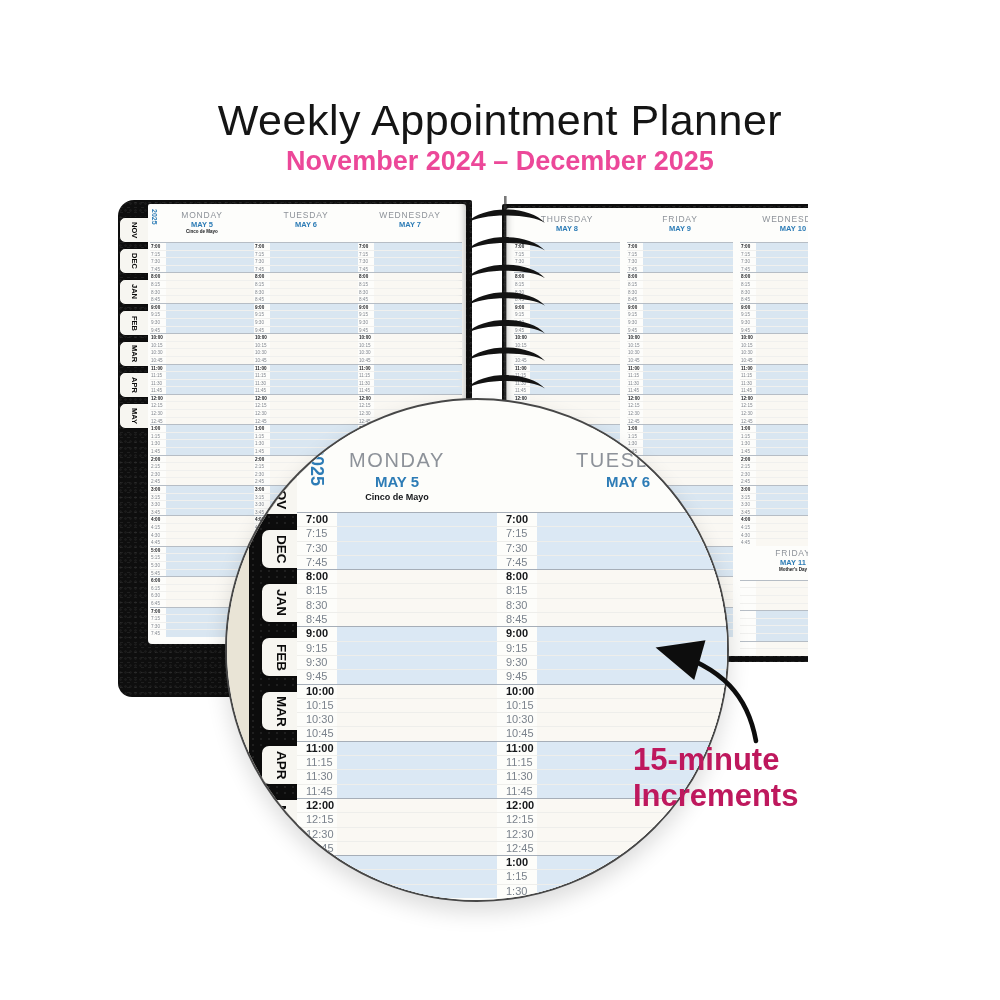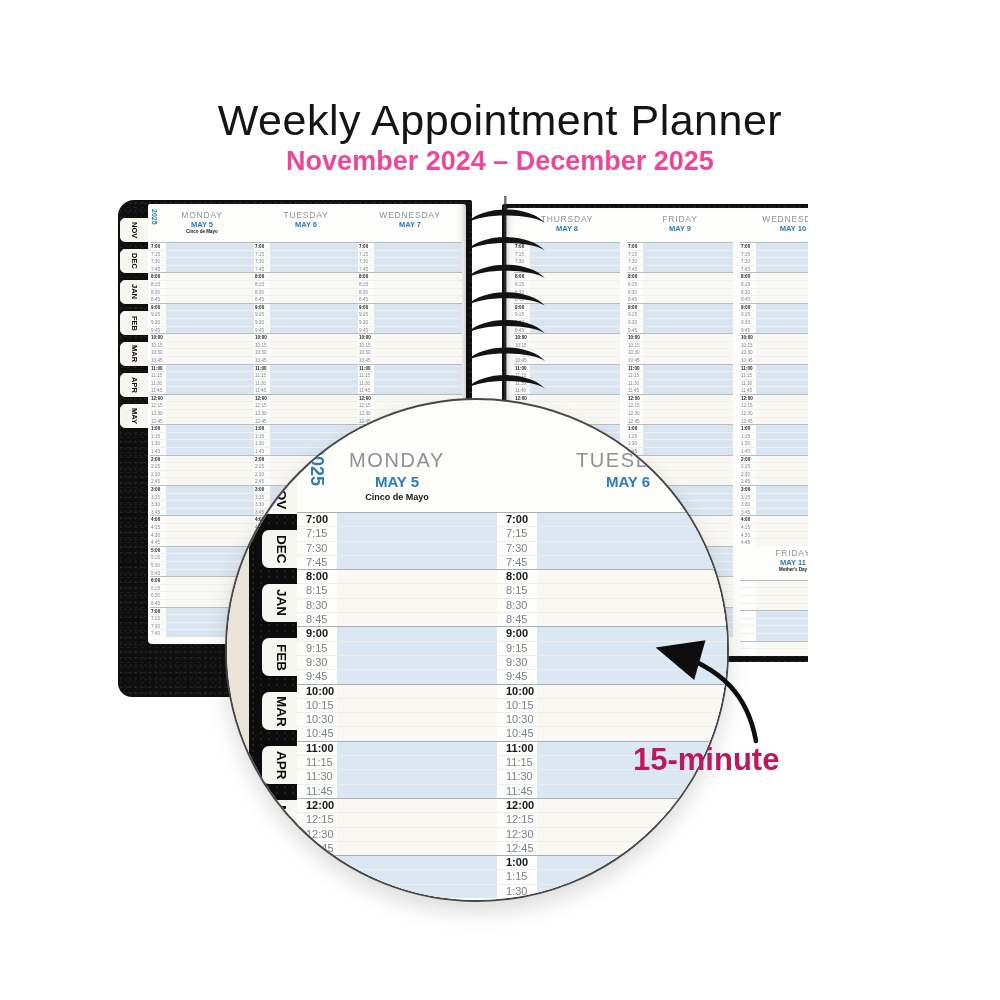--- a/index.html
+++ b/index.html
@@ -1712,15 +1712,16 @@
     <defs>
       <marker id="ah" markerWidth="11" markerHeight="11" refX="8.6" refY="5" orient="auto">
         <path d="M0.5,0.5 L10.5,5 L0.5,9.5 Z" fill="#0d0d0d"></path>
       </marker>
     </defs>
     <path d="M756,741 C748,697 724,667 664,650" fill="none" stroke="#0d0d0d" stroke-width="4.6" stroke-linecap="round" marker-end="url(#ah)"></path>
   </svg>
 
   <div id="annotation">
     <div class="ann-big">15-minute</div>
+    <div class="ann-big">Increments</div>
   </div>
 
 </div>
 
 </body></html>

